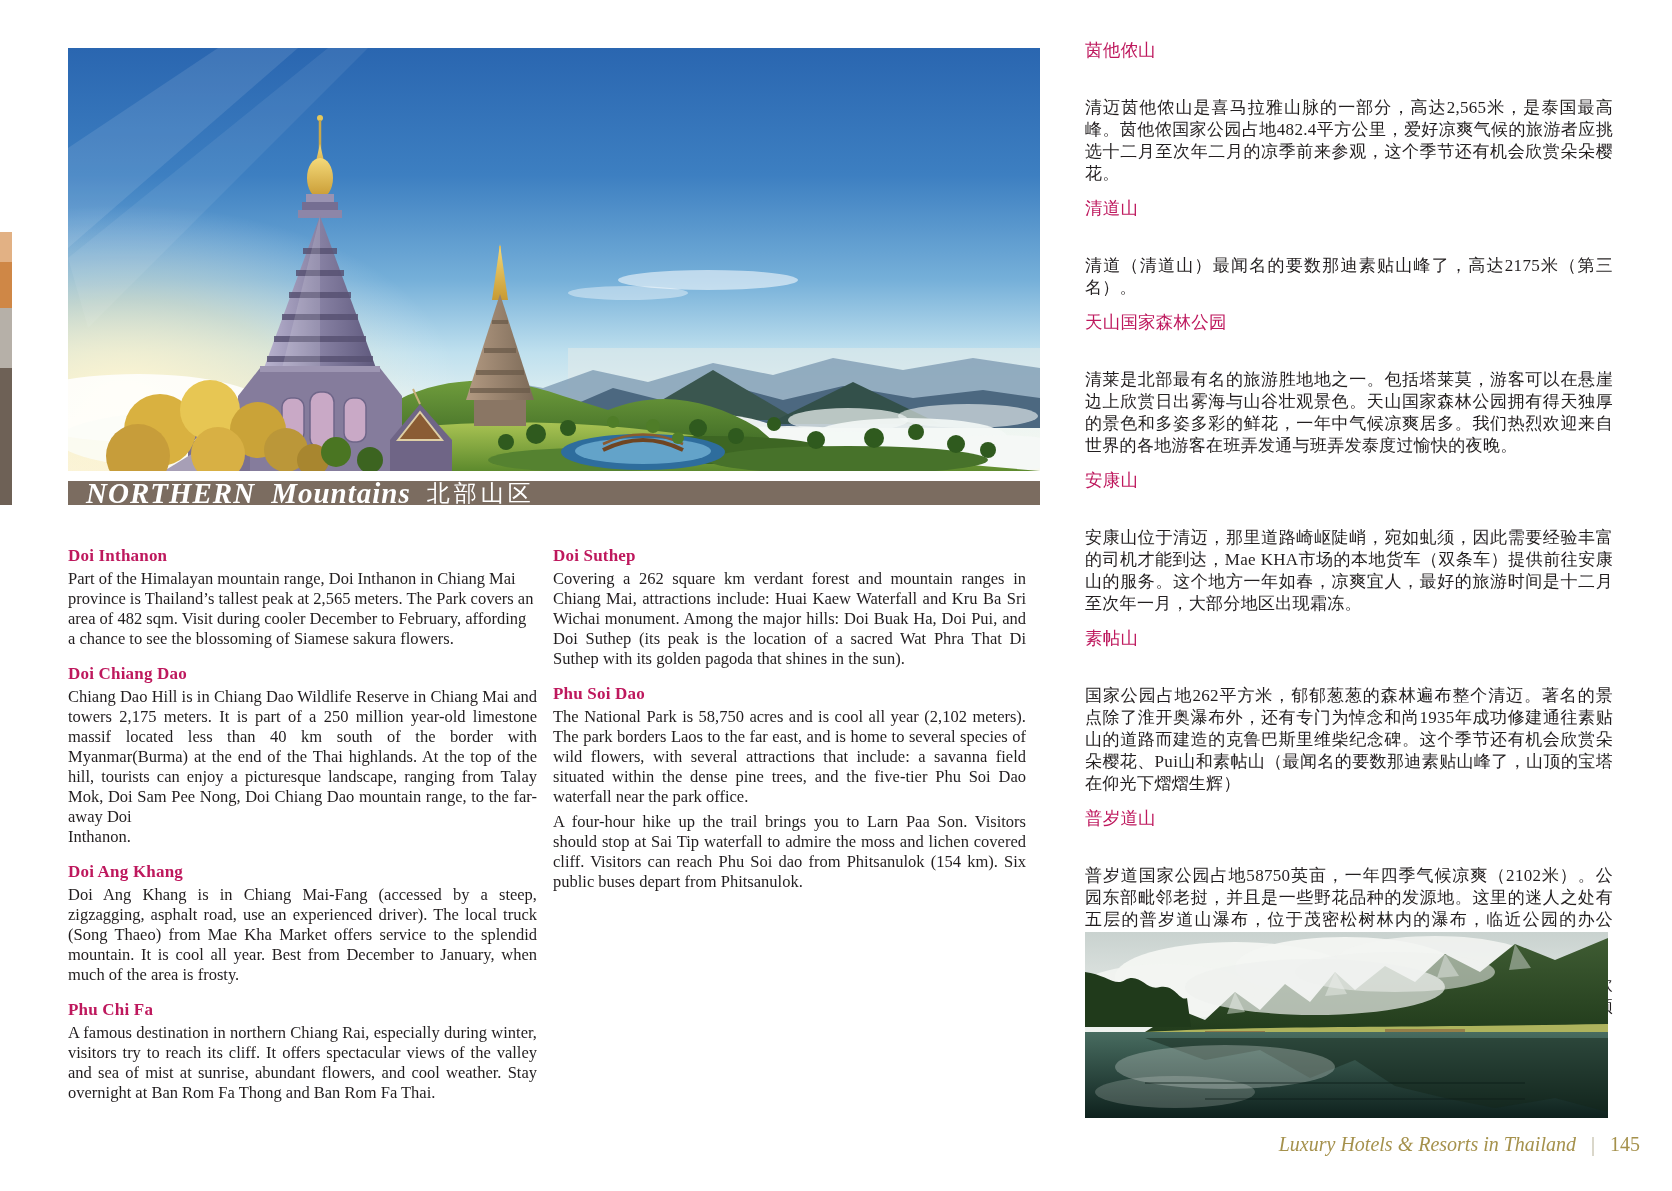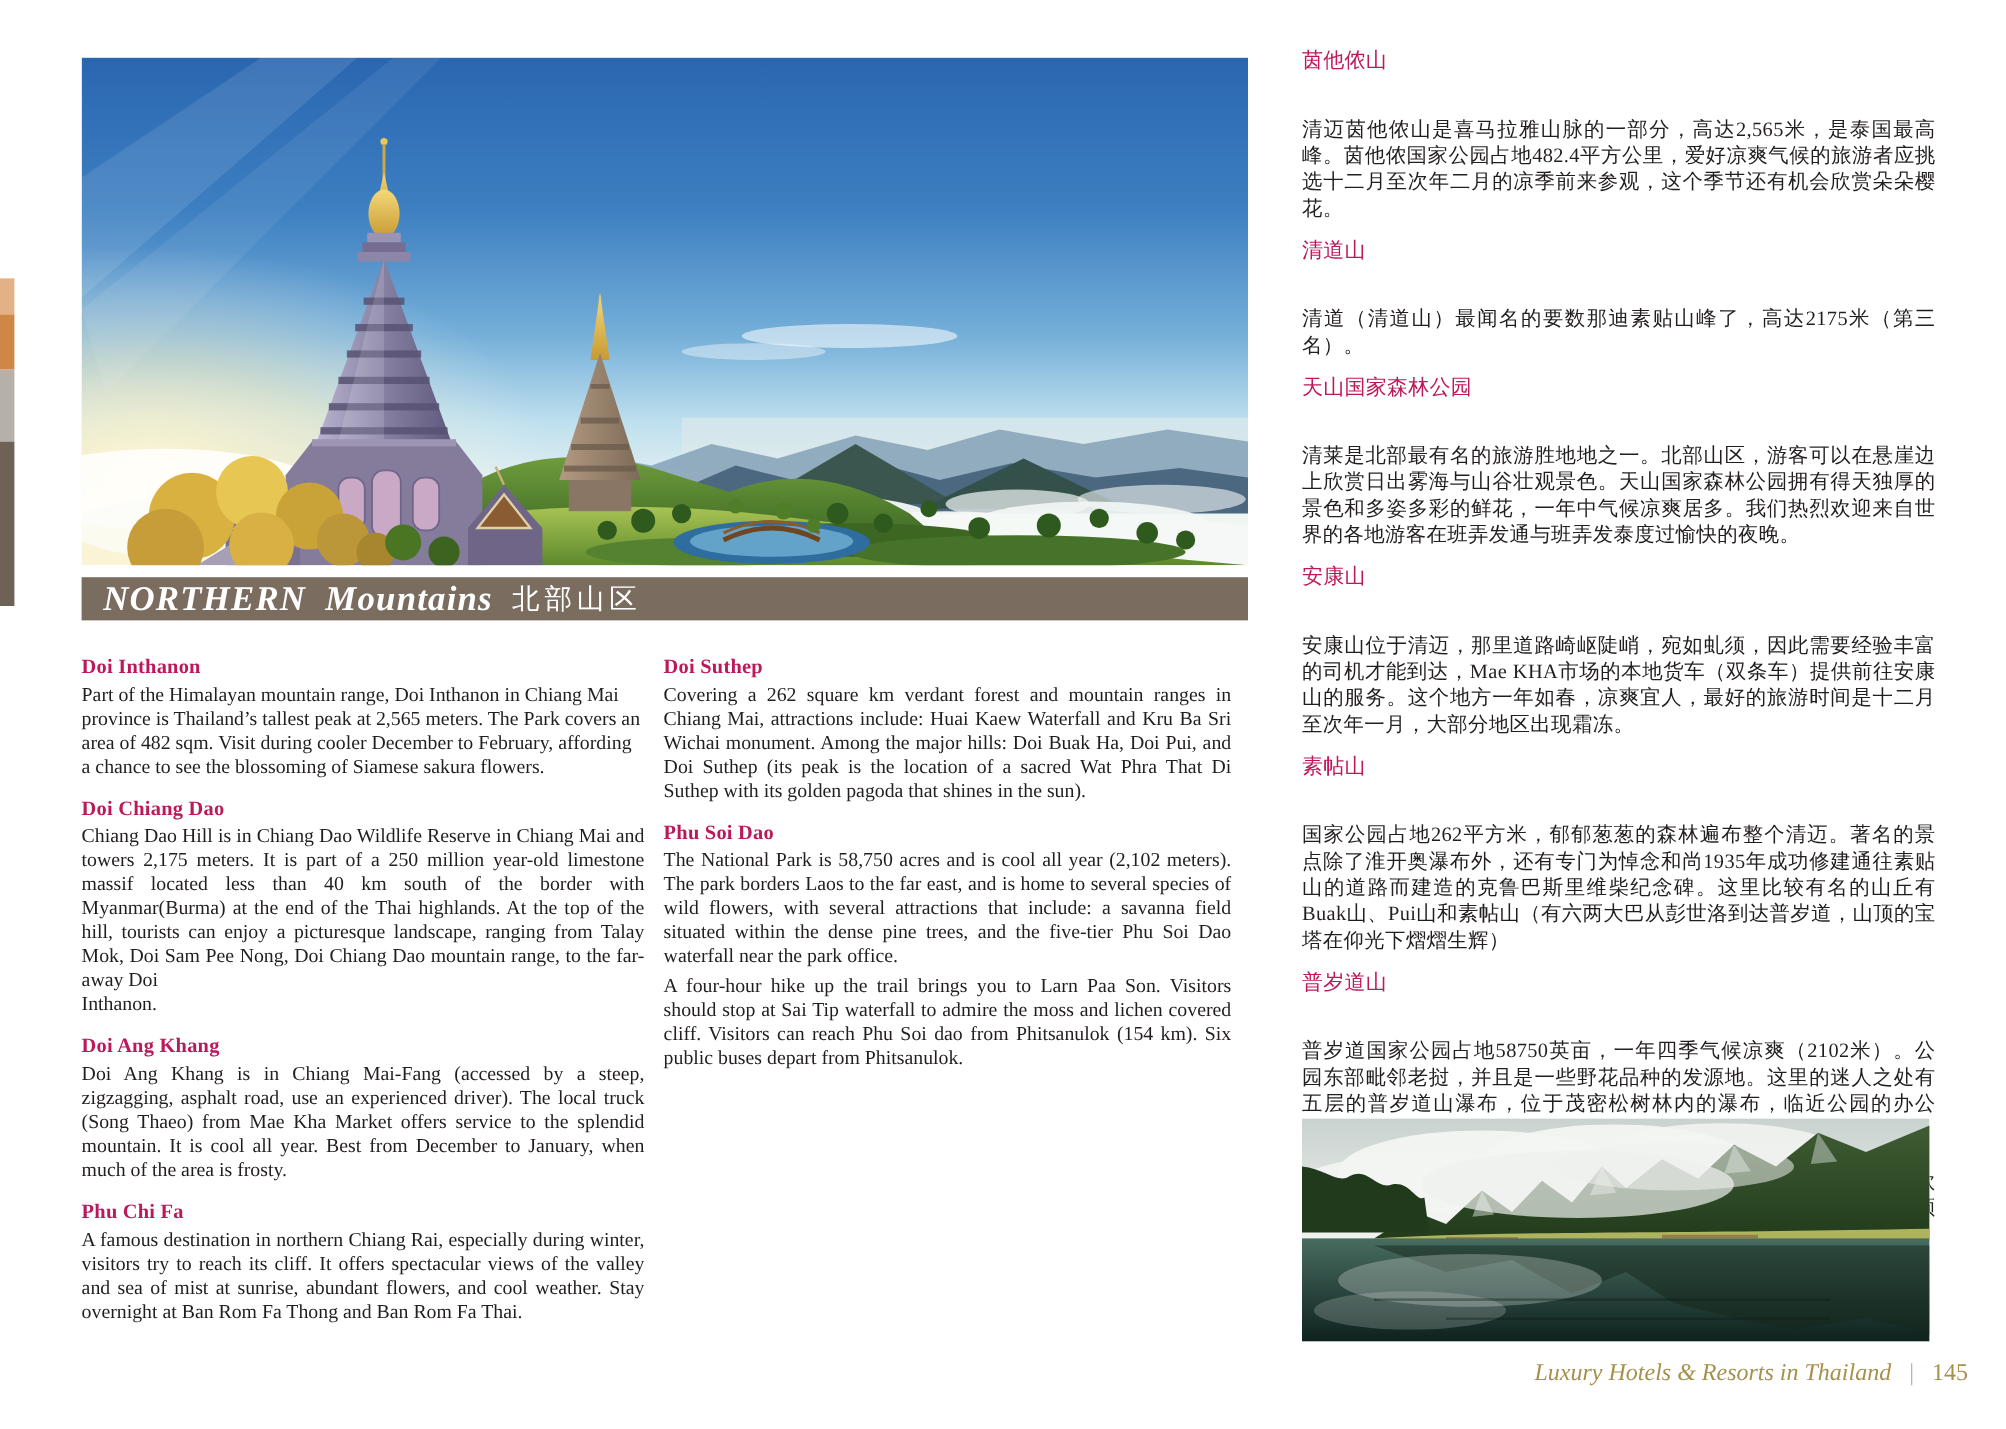--- a/index.html
+++ b/index.html
@@ -7,21 +7,21 @@
         font-family:"Liberation Serif","DejaVu Serif",serif;color:#221e1f;}
 
   
   .edge-seg{position:absolute;left:0;width:12px;}
 
   
   .hero{position:absolute;left:68px;top:48px;width:972px;height:423px;}
   .hero svg,.lake svg{display:block;width:100%;height:100%;}
 
   
-  .banner{position:absolute;left:68px;top:481px;width:972px;height:36px;background:#7b6c60;
+  .banner{position:absolute;left:68px;top:481px;width:972px;height:24px;background:#7b6c60;
           display:flex;align-items:center;padding-left:18px;box-sizing:border-box;color:#ffffff;}
   .banner .en{font-style:italic;font-weight:bold;font-size:29px;letter-spacing:1px;}
   .banner .en2{margin-left:16px;}
   .banner .zh{font-size:23px;margin-left:16px;font-weight:normal;letter-spacing:4px;}
 
   
   .col{position:absolute;}
   .col-left{left:68px;top:546px;width:469px;}
   .col-mid{left:553px;top:546px;width:473px;}
   .col-right{left:1085px;top:38px;width:528px;}
@@ -240,29 +240,29 @@
     <section>
       <h3>茵他侬山</h3>
       <p>清迈茵他侬山是喜马拉雅山脉的一部分，高达2,565米，是泰国最高峰。茵他侬国家公园占地482.4平方公里，爱好凉爽气候的旅游者应挑选十二月至次年二月的凉季前来参观，这个季节还有机会欣赏朵朵樱花。</p>
     </section>
     <section>
       <h3>清道山</h3>
       <p>清道（清道山）最闻名的要数那迪素贴山峰了，高达2175米（第三名）。</p>
     </section>
     <section>
       <h3>天山国家森林公园</h3>
-      <p>清莱是北部最有名的旅游胜地地之一。北部山区，游客可以在悬崖边上欣赏日出雾海与山谷壮观景色。天山国家森林公园拥有得天独厚的景色和多姿多彩的鲜花，一年中气候凉爽居多。我们热烈欢迎来自世界的各地游客在班弄发通与班弄发泰度过愉快的夜晚。</p>
+      <p>清莱是北部最有名的旅游胜地地之一。包括塔莱莫，游客可以在悬崖边上欣赏日出雾海与山谷壮观景色。天山国家森林公园拥有得天独厚的景色和多姿多彩的鲜花，一年中气候凉爽居多。我们热烈欢迎来自世界的各地游客在班弄发通与班弄发泰度过愉快的夜晚。</p>
     </section>
     <section>
       <h3>安康山</h3>
       <p>安康山位于清迈，那里道路崎岖陡峭，宛如虬须，因此需要经验丰富的司机才能到达，Mae KHA市场的本地货车（双条车）提供前往安康山的服务。这个地方一年如春，凉爽宜人，最好的旅游时间是十二月至次年一月，大部分地区出现霜冻。</p>
     </section>
     <section>
       <h3>素帖山</h3>
-      <p>国家公园占地262平方米，郁郁葱葱的森林遍布整个清迈。著名的景点除了淮开奥瀑布外，还有专门为悼念和尚1935年成功修建通往素贴山的道路而建造的克鲁巴斯里维柴纪念碑。这里比较有名的山丘有Buak山、Pui山和素帖山（有六两大巴从彭世洛到达普岁道，山顶的宝塔在仰光下熠熠生辉）</p>
+      <p>国家公园占地262平方米，郁郁葱葱的森林遍布整个清迈。著名的景点除了淮开奥瀑布外，还有专门为悼念和尚1935年成功修建通往素贴山的道路而建造的克鲁巴斯里维柴纪念碑。这个季节还有机会欣赏朵朵樱花、Pui山和素帖山（最闻名的要数那迪素贴山峰了，山顶的宝塔在仰光下熠熠生辉）</p>
     </section>
     <section>
       <h3>普岁道山</h3>
       <p>普岁道国家公园占地58750英亩，一年四季气候凉爽（2102米）。公园东部毗邻老挝，并且是一些野花品种的发源地。这里的迷人之处有五层的普岁道山瀑布，位于茂密松树林内的瀑布，临近公园的办公室。</p>
       <p>四小时登山旅程带您到达Larn Paa Son，您可以在Sai Tip瀑布停下来欣赏遍布苔藓与地衣的绝壁悬崖，那里安排了晚间住宿，解决您的后顾之忧。有六两大巴从彭世洛到达普岁道（154公里）。</p>
     </section>
   </div>
 
   <figure class="lake" style="margin:0;">
     <svg viewBox="0 0 523 186" preserveAspectRatio="none">

